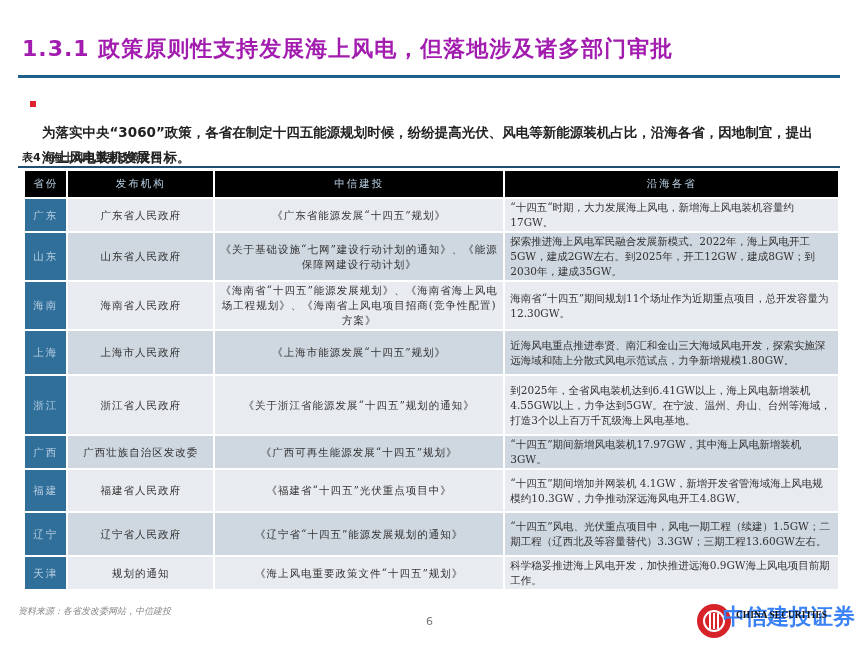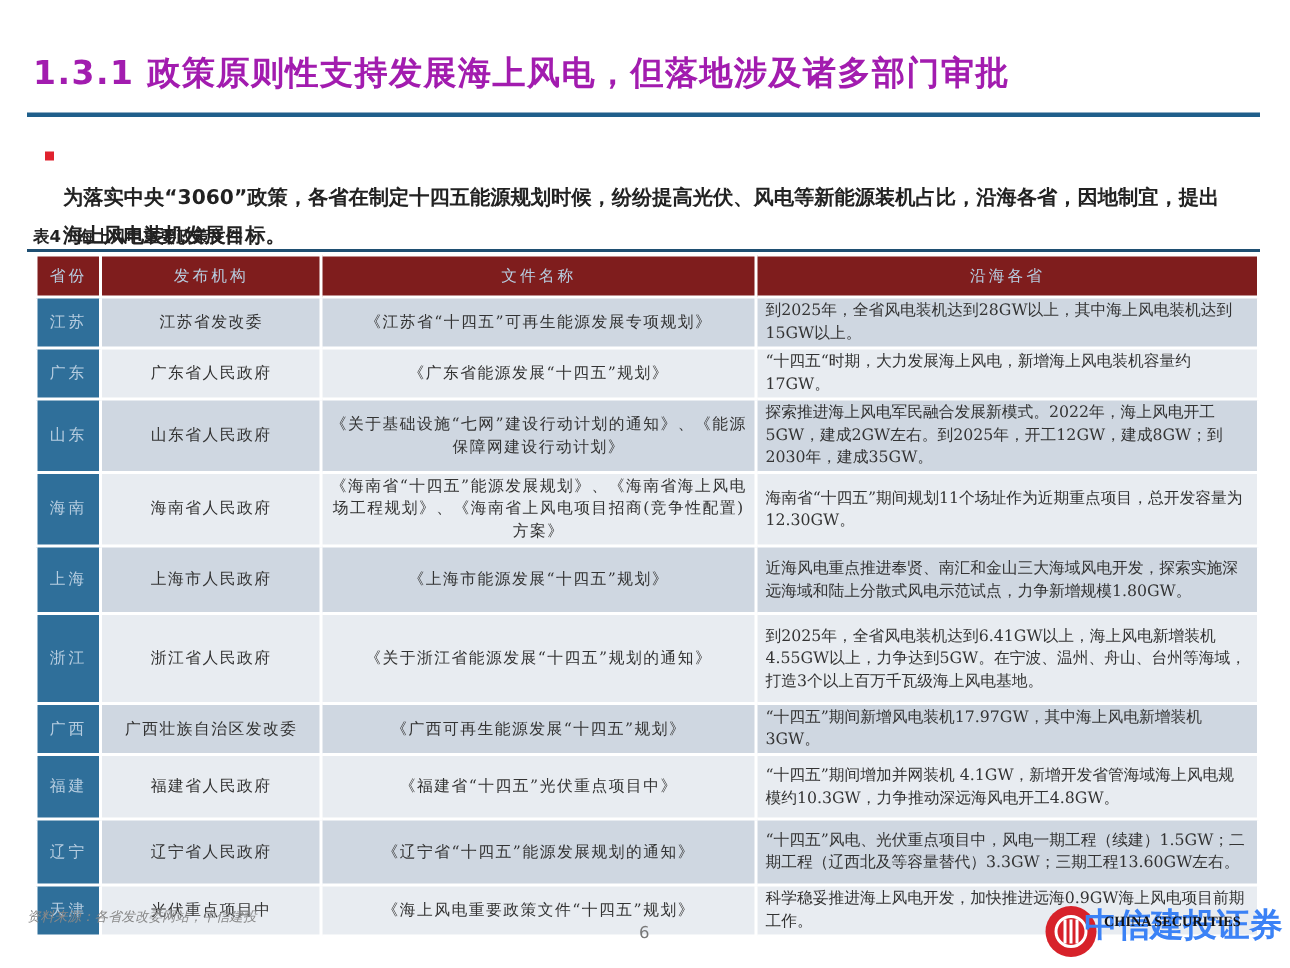--- a/index.html
+++ b/index.html
@@ -9,21 +9,21 @@
            color: #a21caf; letter-spacing: 1px; white-space: nowrap; }
   .title-rule { position: absolute; left: 18px; top: 75px; width: 488px; height: 3px; background: #1f5f8b; }
   .bullet-wrap { position: absolute; left: 30px; top: 92px; width: 790px; font-size: 13.5px;
                  font-weight: bold; line-height: 25px; color: #222; }
   .bullet-sq { position: absolute; left: 0; top: 9px; width: 6px; height: 6px; background: #e0222e; }
   .bullet-text { margin-left: 12px; display: block; margin-top: 28px; }
   .tbl-caption { position: absolute; left: 22px; top: 150px; font-size: 11px; font-weight: bold; color: #222; }
   .caption-rule { position: absolute; left: 18px; top: 166px; width: 822px; height: 2px; background: #1f4f72; }
   table.policy { position: absolute; left: 23px; top: 169px; width: 817px; border-collapse: collapse;
                  font-family: "DejaVu Serif", "Liberation Serif", serif; font-size: 10.5px; }
-  table.policy th { background: #7f1d1d; color: #b7cde0; font-weight: normal; height: 24px;
+  table.policy th { background: #000000; color: #b7cde0; font-weight: normal; height: 24px;
                     border: 2px solid #ffffff; letter-spacing: 2px; }
   table.policy td { border: 2px solid #ffffff; padding: 1px 5px; vertical-align: middle; line-height: 15px; color: #333; }
   table.policy td.prov { background: #2f6f9a; color: #b7cde0; text-align: center; width: 32px; letter-spacing: 2px; }
   table.policy td.org { text-align: center; width: 138px; letter-spacing: 1px; }
   table.policy td.doc { text-align: center; width: 285px; letter-spacing: 1px; }
   table.policy td.content { text-align: left; width: 330px; }
   tr.dark td:not(.prov) { background: #cfd7e1; }
   tr.light td:not(.prov) { background: #e8ecf1; }
   .footer-source { position: absolute; left: 18px; top: 605px; font-size: 9px; font-style: italic; color: #888; }
   .page-num { position: absolute; left: 426px; top: 615px; font-size: 11px; color: #777; }
@@ -49,31 +49,25 @@
 </div>
 
 <div class="tbl-caption">表4：海上风电重要政策文件</div>
 <div class="caption-rule"></div>
 
 <table class="policy">
   <thead>
     <tr>
       <th>省份</th>
       <th>发布机构</th>
-      <th>文件名称</th>
+      <th>中信建投</th>
       <th>沿海各省</th>
     </tr>
   </thead>
   <tbody>
-    <tr class="dark" style="height:29px;">
-      <td class="prov">江苏</td>
-      <td class="org">江苏省发改委</td>
-      <td class="doc">《江苏省“十四五”可再生能源发展专项规划》</td>
-      <td class="content">到2025年，全省风电装机达到28GW以上，其中海上风电装机达到15GW以上。</td>
-    </tr>
     <tr class="light" style="height:30px;">
       <td class="prov">广东</td>
       <td class="org">广东省人民政府</td>
       <td class="doc">《广东省能源发展“十四五”规划》</td>
       <td class="content">“十四五“时期，大力发展海上风电，新增海上风电装机容量约17GW。</td>
     </tr>
     <tr class="dark" style="height:43px;">
       <td class="prov">山东</td>
       <td class="org">山东省人民政府</td>
       <td class="doc">《关于基础设施“七网”建设行动计划的通知》、《能源保障网建设行动计划》</td>
@@ -110,21 +104,21 @@
       <td class="content">“十四五”期间增加并网装机 4.1GW，新增开发省管海域海上风电规模约10.3GW，力争推动深远海风电开工4.8GW。</td>
     </tr>
     <tr class="dark" style="height:44px;">
       <td class="prov">辽宁</td>
       <td class="org">辽宁省人民政府</td>
       <td class="doc">《辽宁省“十四五”能源发展规划的通知》</td>
       <td class="content">“十四五”风电、光伏重点项目中，风电一期工程（续建）1.5GW；二期工程（辽西北及等容量替代）3.3GW；三期工程13.60GW左右。</td>
     </tr>
     <tr class="light" style="height:30px;">
       <td class="prov">天津</td>
-      <td class="org">光伏重点项目中</td>
+      <td class="org">规划的通知</td>
       <td class="doc">《海上风电重要政策文件“十四五”规划》</td>
       <td class="content">科学稳妥推进海上风电开发，加快推进远海0.9GW海上风电项目前期工作。</td>
     </tr>
   </tbody>
 </table>
 
 <div class="footer-source">资料来源：各省发改委网站，中信建投</div>
 <div class="page-num">6</div>
 
 <div class="logo">

